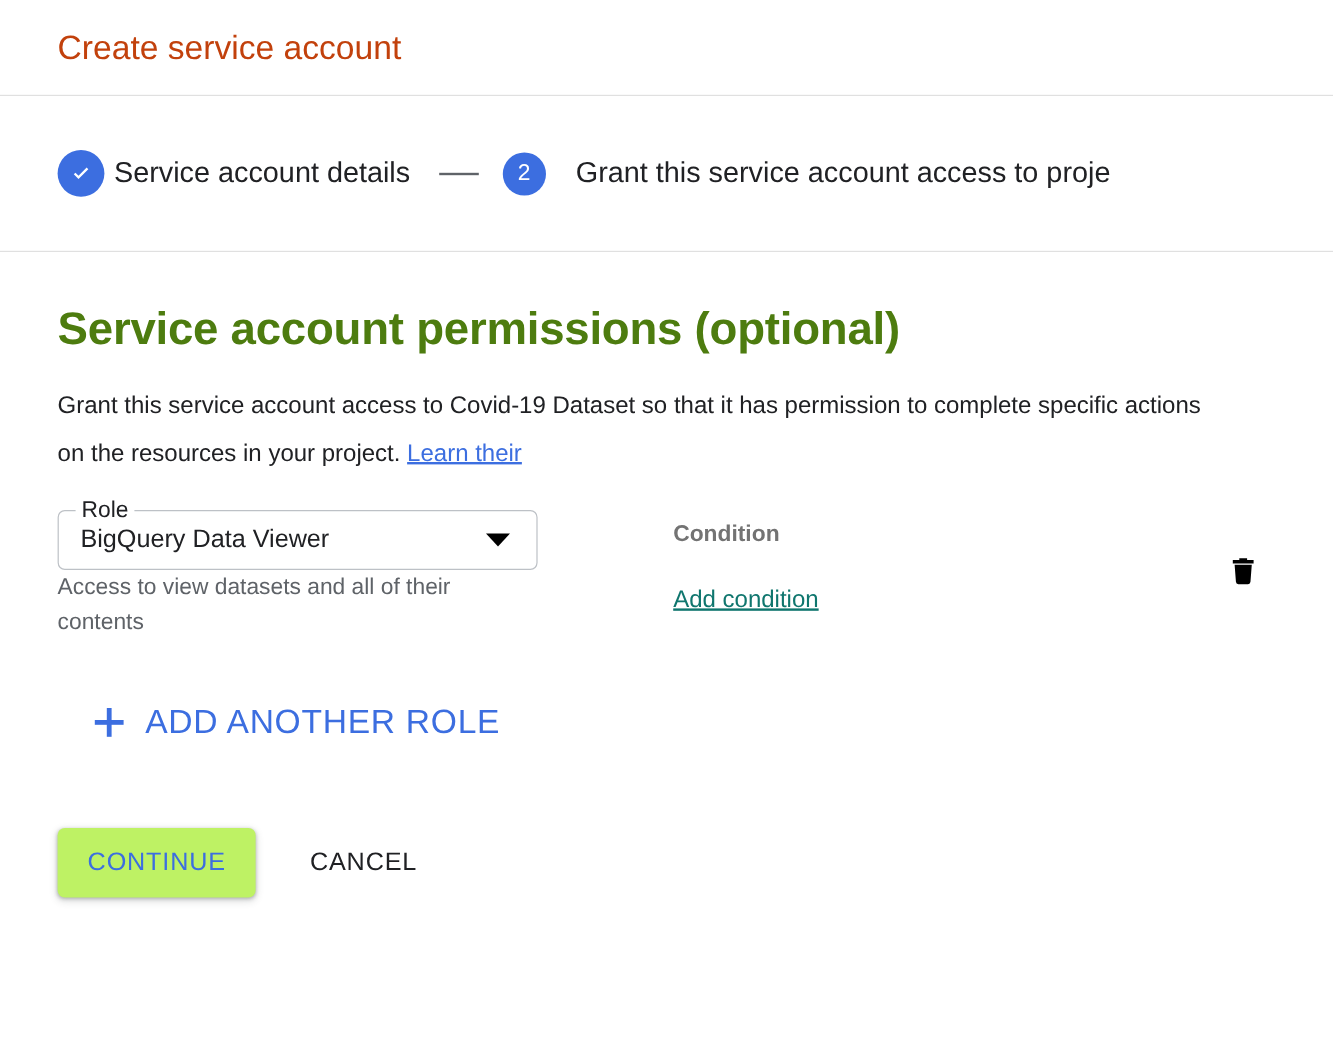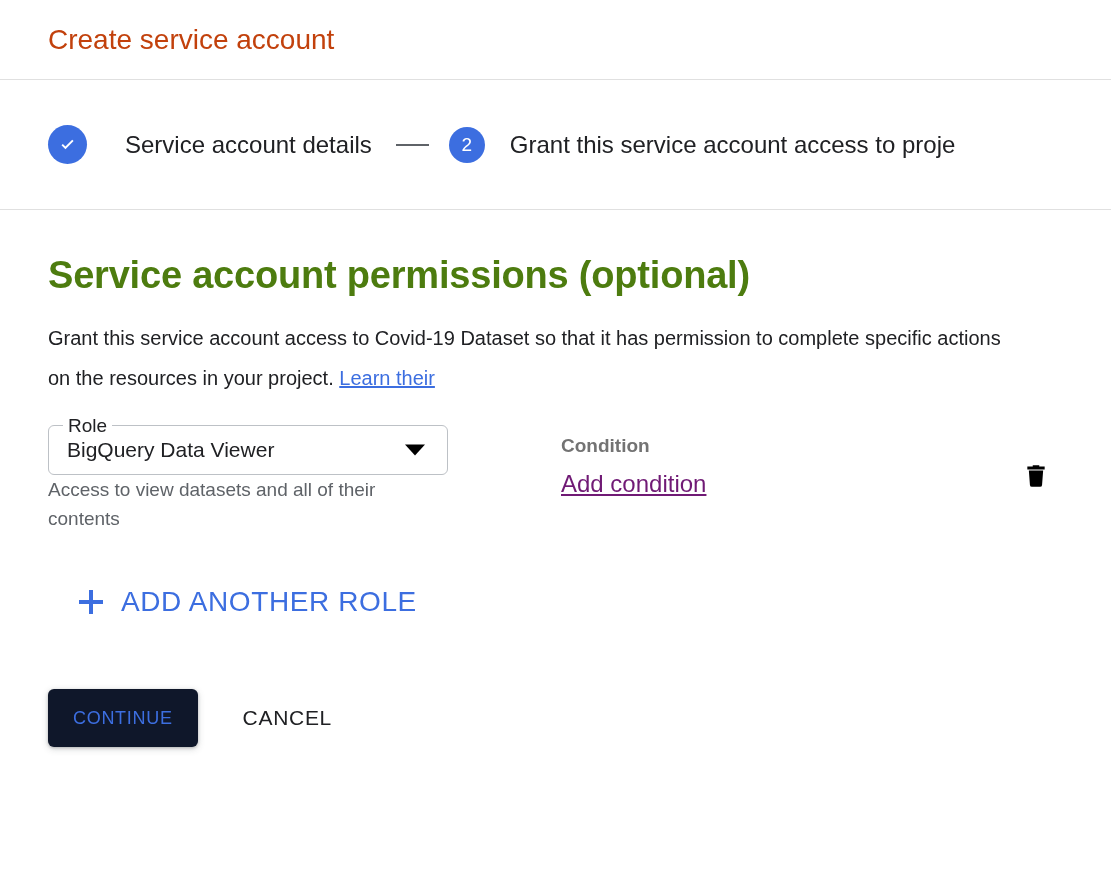--- a/index.html
+++ b/index.html
@@ -69,21 +69,21 @@
     color: #ffffff;
     font-size: 19px;
     font-weight: 500;
     line-height: 1;
   }
   .check-svg { display: block; }
   .step-label {
     font-size: 24px;
     font-weight: 400;
     color: #202124;
-    margin-left: 38px;
+    margin-left: 8px;
     line-height: 30px;
     white-space: nowrap;
   }
   .step-connector {
     width: 33px;
     height: 2px;
     background: #5f6368;
     margin: 0 20px 0 24px;
     flex: 0 0 auto;
   }
@@ -186,23 +186,23 @@
     padding-top: 9px;
   }
   .condition-label {
     font-size: 19px;
     font-weight: 700;
     color: #737373;
     line-height: 24px;
   }
   .condition-link {
     display: inline-block;
-    margin-top: 14px;
-    font-size: 24px;
-    color: #701a75;
+    margin-top: 30px;
+    font-size: 20px;
+    color: #0f766e;
     text-decoration: underline;
     line-height: 24px;
     cursor: pointer;
   }
 
   
   .delete-btn {
     position: absolute;
     left: 971px;
     top: 34px;
@@ -257,27 +257,27 @@
     white-space: nowrap;
   }
 
   
   .footer-actions {
     margin-top: 71px;
     display: flex;
     align-items: center;
   }
   .btn-raised {
-    background: #0f172a;
+    background: #bef264;
     border: none;
     border-radius: 6px;
     box-shadow: 0 1px 3px rgba(60,64,67,.30), 0 2px 6px 1px rgba(60,64,67,.15);
     color: #3c6ee0;
     font-family: inherit;
-    font-size: 18px;
+    font-size: 21px;
     font-weight: 500;
     letter-spacing: 0.7px;
     padding: 0 25px;
     height: 58px;
     cursor: pointer;
   }
   .btn-flat {
     background: none;
     border: none;
     color: #202124;

